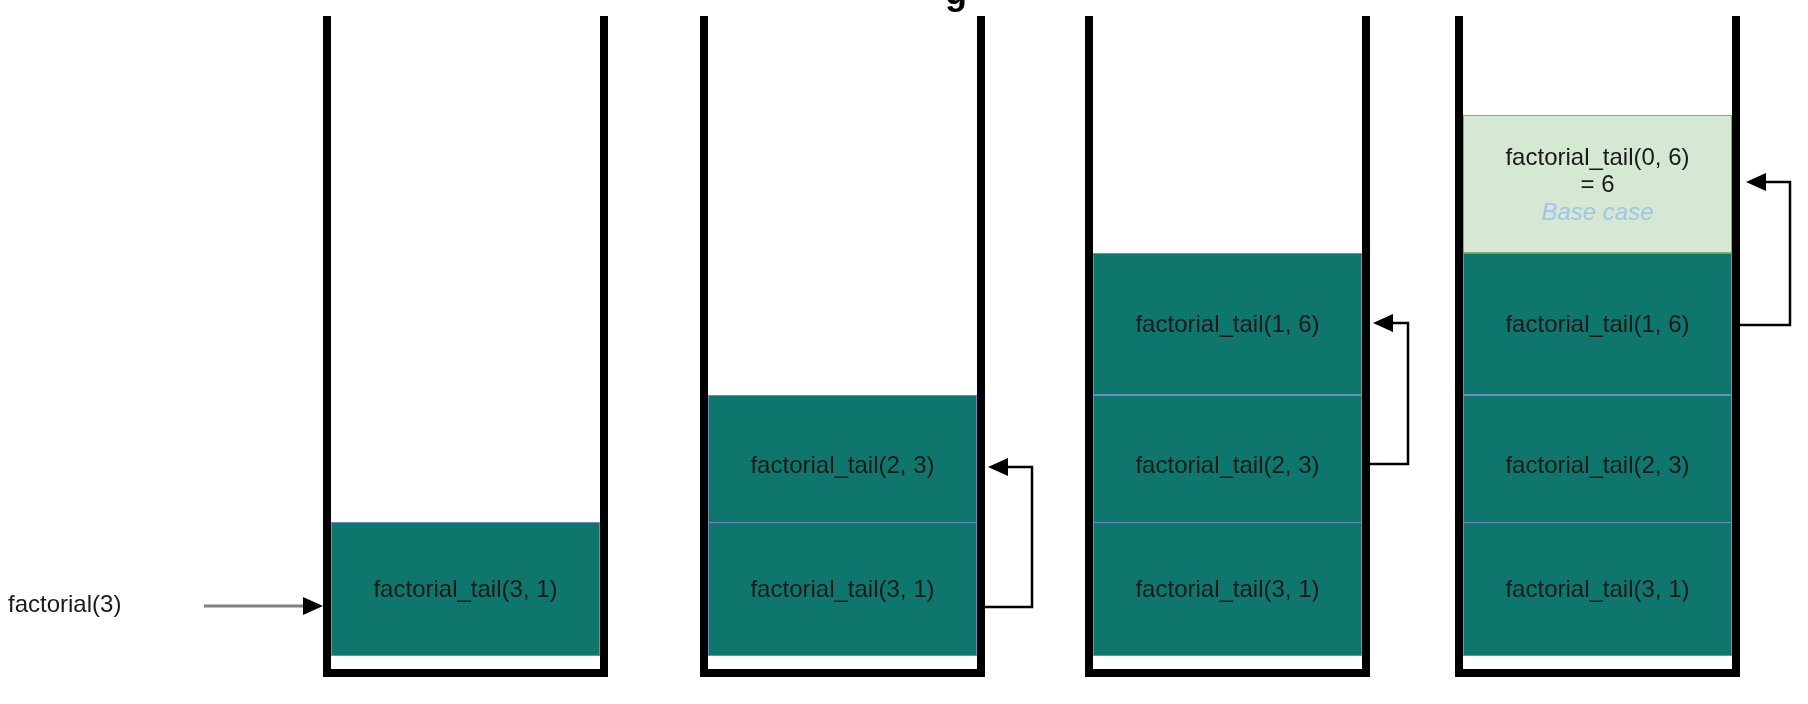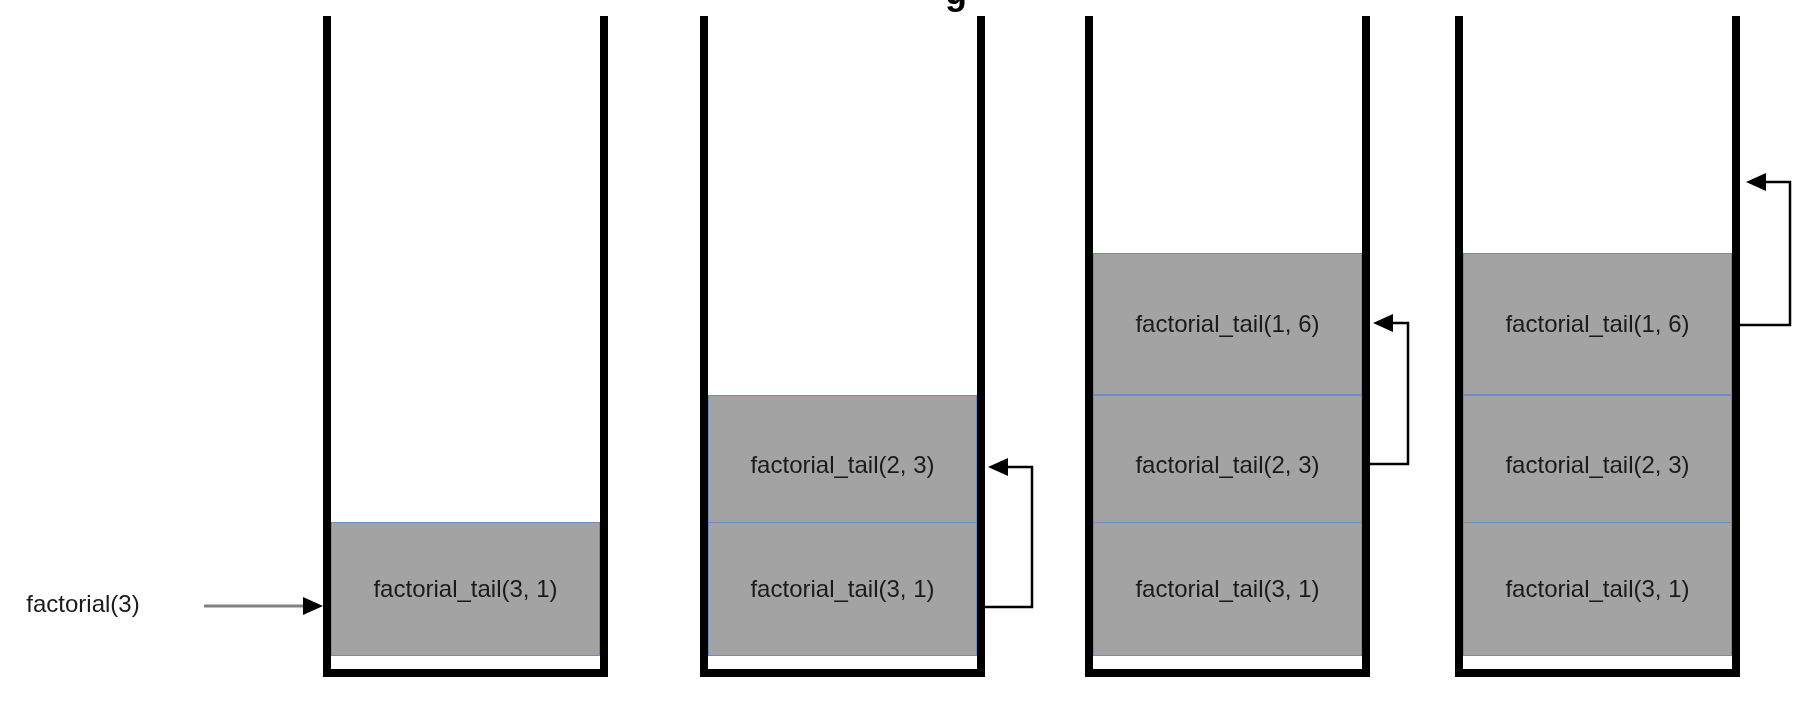--- a/index.html
+++ b/index.html
@@ -18,21 +18,20 @@
     font-size: 36px;
     font-weight: bold;
     color: #000000;
     line-height: 1.1;
   }
   .caller-label {
     position: absolute;
     left: 8px;
     top: 590px;
     width: 150px;
-    text-align: center;
     font-size: 24px;
     color: #1a1a1a;
   }
   .stack {
     position: absolute;
     top: 0;
     height: 704px;
     width: 285px;
   }
   .wall { position: absolute; background: #000000; }
@@ -46,21 +45,21 @@
     box-sizing: border-box;
     display: flex;
     flex-direction: column;
     align-items: center;
     justify-content: center;
     text-align: center;
     font-size: 24px;
     color: #1a1a1a;
     line-height: 1.15;
   }
-  .frame.blue  { background: #a3a3a3; border: 1.5px solid #6c8ebf; }
+  .frame.blue  { background: #0f766e; border: 1.5px solid #6c8ebf; }
   .frame.green { background: #d5e8d4; border: 1.5px solid #82b366; }
   .frame-top-1 { top: 522px; height: 134px; }
   .frame-top-2 { top: 395px; height: 140px; }
   .frame-top-3 { top: 253px; height: 142px; }
   .frame-top-4 { top: 115px; height: 138px; }
   .base-note { font-style: italic; color: #9fc5e8; }
   .connector-layer {
     position: absolute;
     left: 0; top: 0;
     width: 1808px; height: 704px;
@@ -109,20 +108,25 @@
     </div>
     <div class="frame blue frame-top-1">
       <span>factorial_tail(3, 1)</span>
     </div>
   </div>
 
   <div class="stack" style="left:1455px;">
     <div class="wall wall-left"></div>
     <div class="wall wall-right"></div>
     <div class="wall wall-bottom"></div>
+    <div class="frame green frame-top-4">
+      <span>factorial_tail(0, 6)</span>
+      <span>= 6</span>
+      <span class="base-note">Base case</span>
+    </div>
     <div class="frame blue frame-top-3">
       <span>factorial_tail(1, 6)</span>
     </div>
     <div class="frame blue frame-top-2">
       <span>factorial_tail(2, 3)</span>
     </div>
     <div class="frame blue frame-top-1">
       <span>factorial_tail(3, 1)</span>
     </div>
   </div>

